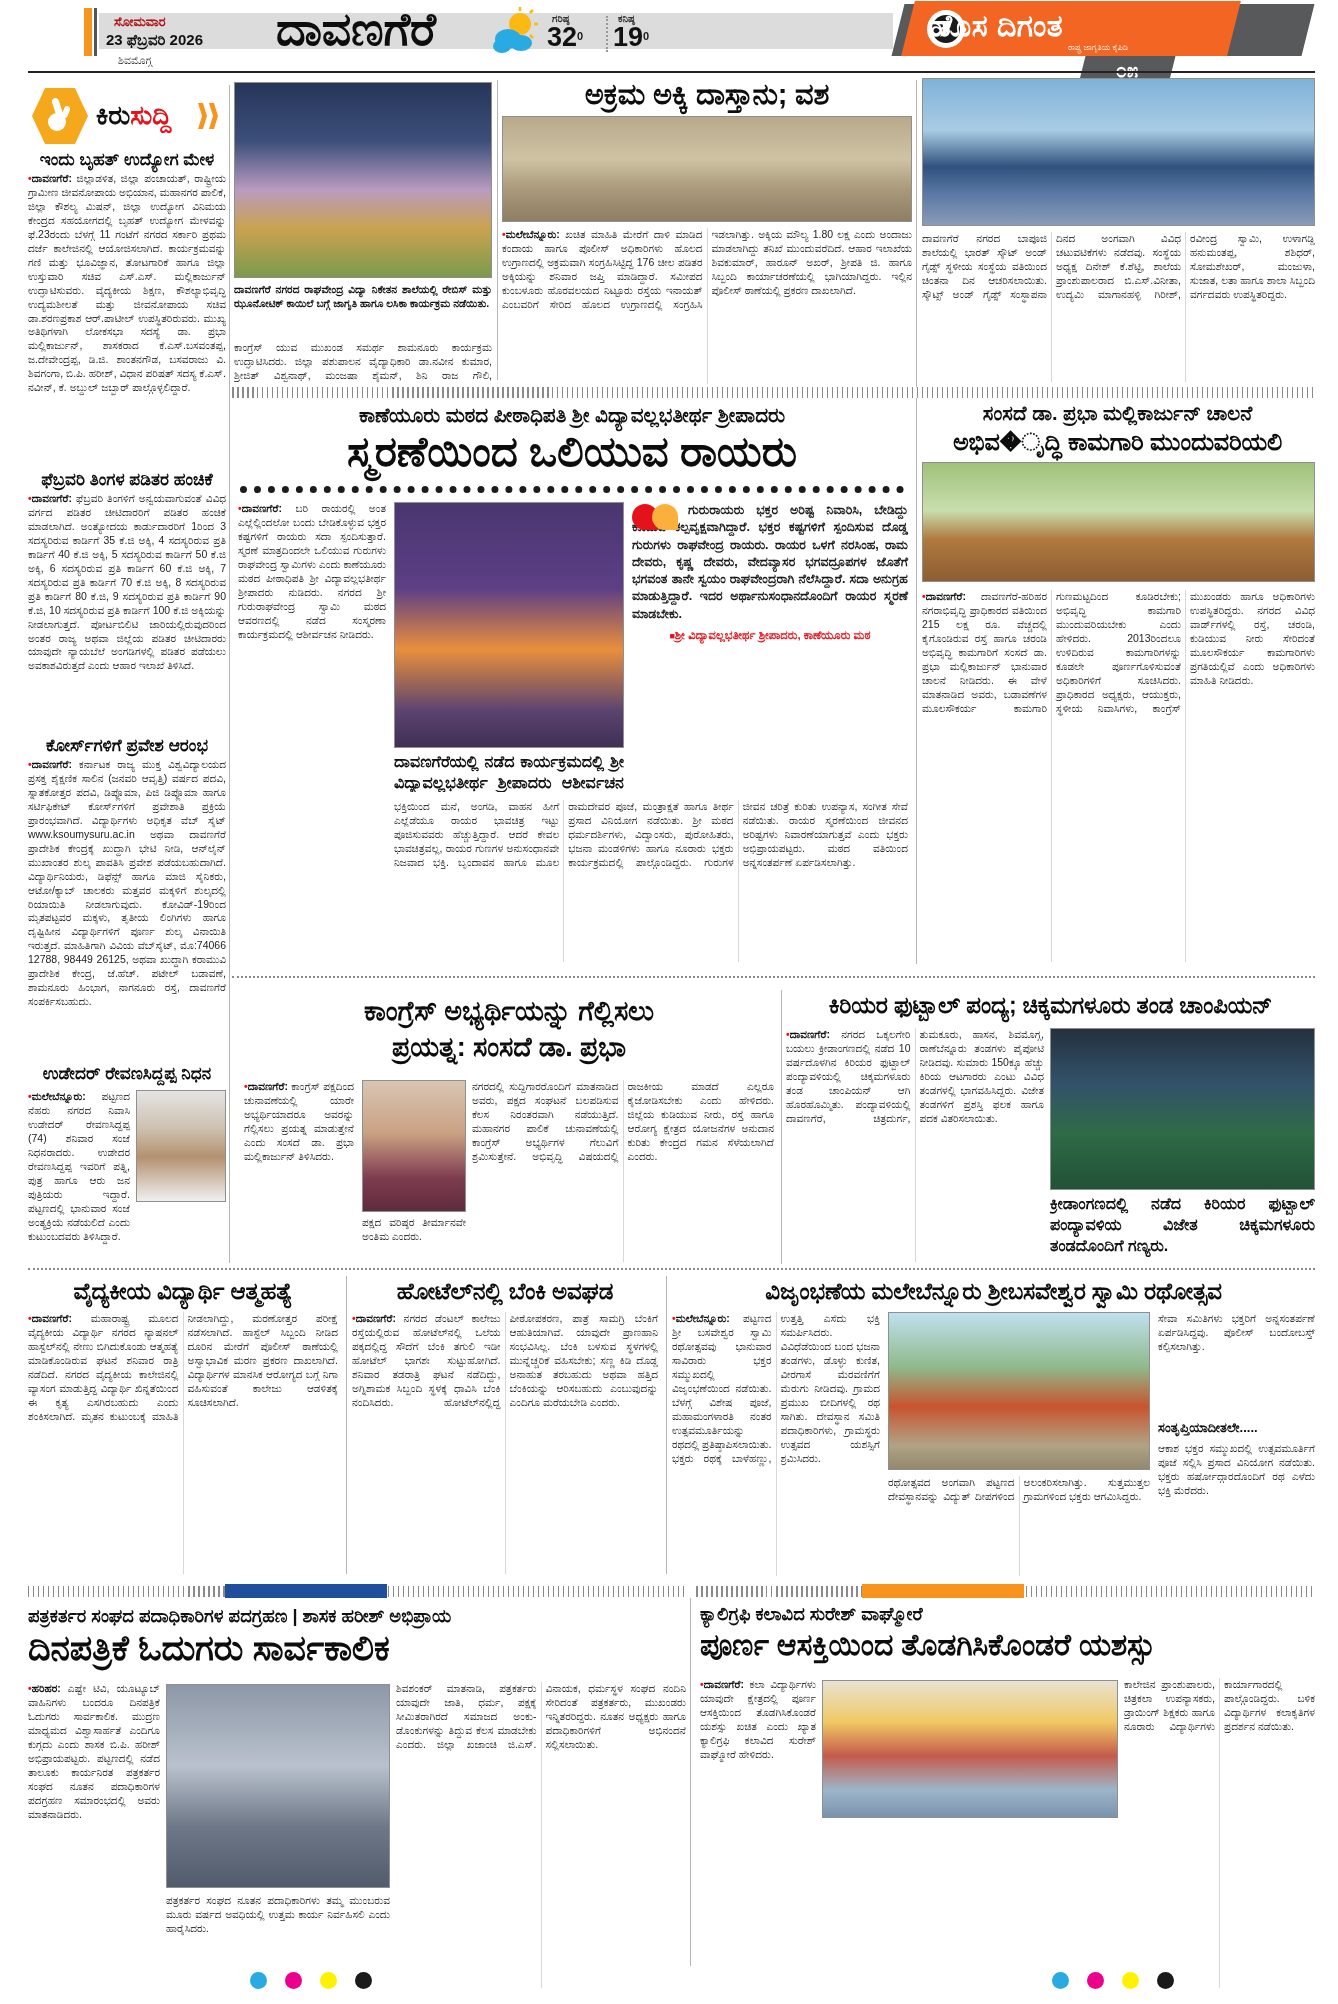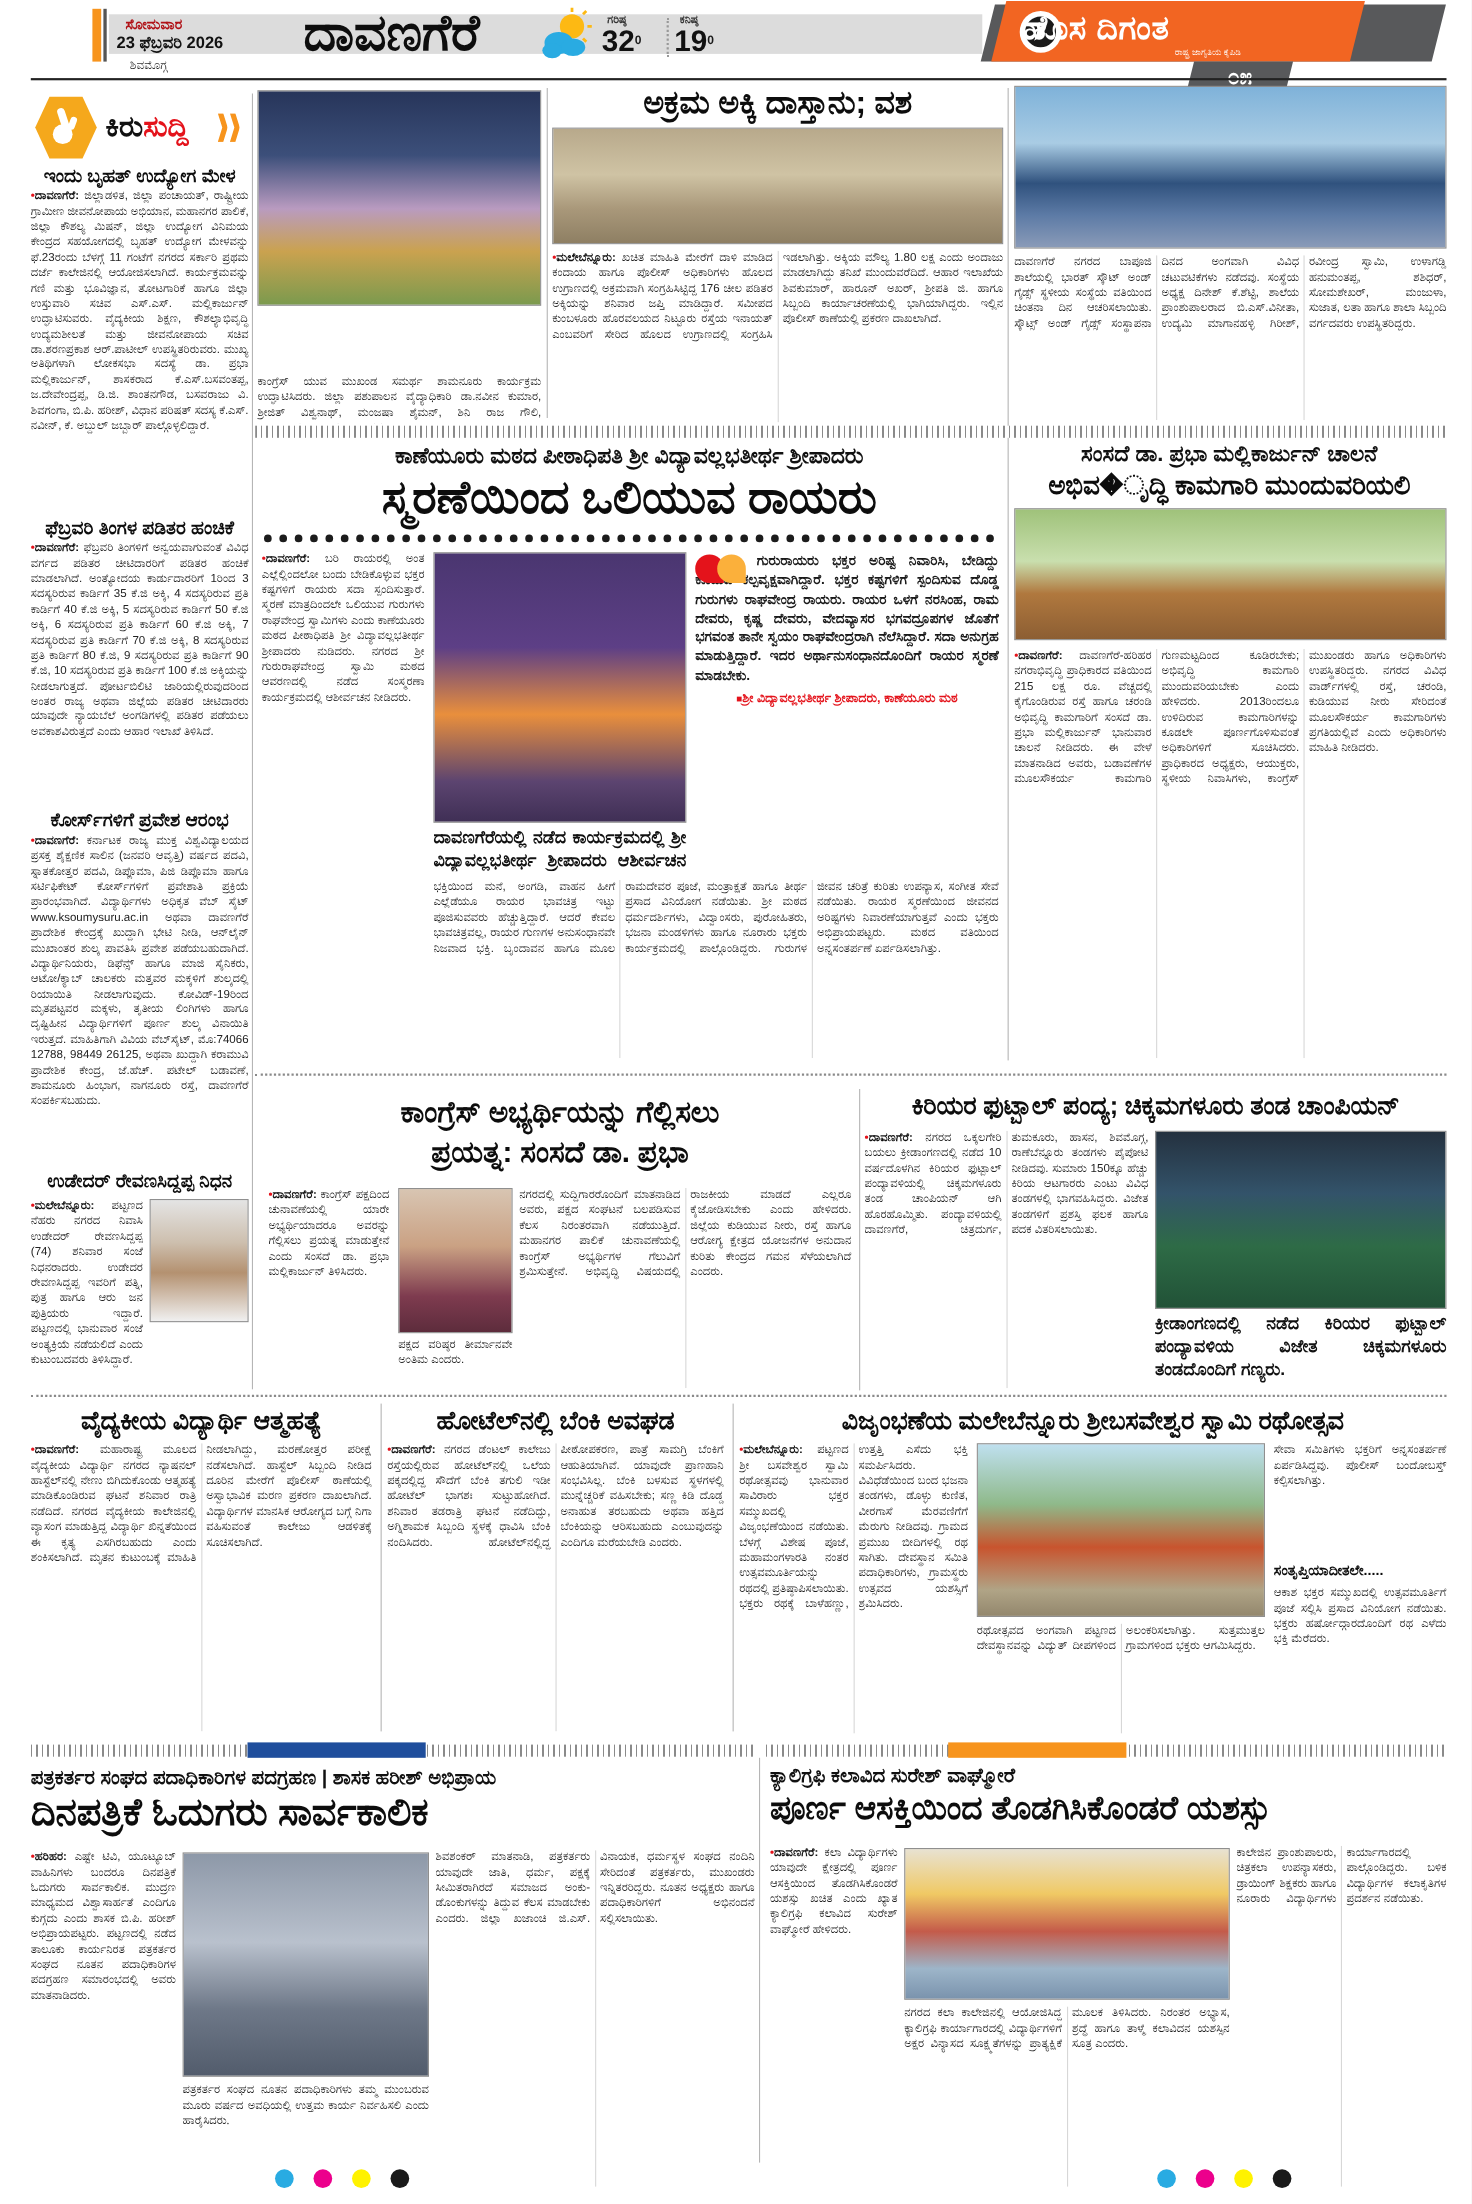--- a/index.html
+++ b/index.html
@@ -138,20 +138,21 @@
     <span class="dl">ದಾವಣಗೆರೆ:</span> <span>ಕರ್ನಾಟಕ ರಾಜ್ಯ ಮುಕ್ತ ವಿಶ್ವವಿದ್ಯಾಲಯದ ಪ್ರಸಕ್ತ ಶೈಕ್ಷಣಿಕ ಸಾಲಿನ (ಜನವರಿ ಆವೃತ್ತಿ) ವರ್ಷದ ಪದವಿ, ಸ್ನಾತಕೋತ್ತರ ಪದವಿ, ಡಿಪ್ಲೊಮಾ, ಪಿಜಿ ಡಿಪ್ಲೊಮಾ ಹಾಗೂ ಸರ್ಟಿಫಿಕೇಟ್ ಕೋರ್ಸ್‌ಗಳಿಗೆ ಪ್ರವೇಶಾತಿ ಪ್ರಕ್ರಿಯೆ ಪ್ರಾರಂಭವಾಗಿದೆ. ವಿದ್ಯಾರ್ಥಿಗಳು ಅಧಿಕೃತ ವೆಬ್ ಸೈಟ್ www.ksoumysuru.ac.in ಅಥವಾ ದಾವಣಗೆರೆ ಪ್ರಾದೇಶಿಕ ಕೇಂದ್ರಕ್ಕೆ ಖುದ್ದಾಗಿ ಭೇಟಿ ನೀಡಿ, ಆನ್‌ಲೈನ್ ಮುಖಾಂತರ ಶುಲ್ಕ ಪಾವತಿಸಿ ಪ್ರವೇಶ ಪಡೆಯಬಹುದಾಗಿದೆ. ವಿದ್ಯಾರ್ಥಿನಿಯರು, ಡಿಫೆನ್ಸ್ ಹಾಗೂ ಮಾಜಿ ಸೈನಿಕರು, ಆಟೋ/ಕ್ಯಾಬ್ ಚಾಲಕರು ಮತ್ತವರ ಮಕ್ಕಳಿಗೆ ಶುಲ್ಕದಲ್ಲಿ ರಿಯಾಯಿತಿ ನೀಡಲಾಗುವುದು. ಕೋವಿಡ್-19ರಿಂದ ಮೃತಪಟ್ಟವರ ಮಕ್ಕಳು, ತೃತೀಯ ಲಿಂಗಿಗಳು ಹಾಗೂ ದೃಷ್ಟಿಹೀನ ವಿದ್ಯಾರ್ಥಿಗಳಿಗೆ ಪೂರ್ಣ ಶುಲ್ಕ ವಿನಾಯಿತಿ ಇರುತ್ತದೆ. ಮಾಹಿತಿಗಾಗಿ ವಿವಿಯ ವೆಬ್‌ಸೈಟ್, ಮೊ:74066 12788, 98449 26125, ಅಥವಾ ಖುದ್ದಾಗಿ ಕರಾಮುವಿ ಪ್ರಾದೇಶಿಕ ಕೇಂದ್ರ, ಜೆ.ಹೆಚ್. ಪಟೇಲ್ ಬಡಾವಣೆ, ಶಾಮನೂರು ಹಿಂಭಾಗ, ನಾಗನೂರು ರಸ್ತೆ, ದಾವಣಗೆರೆ ಸಂಪರ್ಕಿಸಬಹುದು.</span>
   </div>
 
   <div class="a brief-hl" style="left:28px;top:1064px;width:198px;">ಉಡೇದರ್ ರೇವಣಸಿದ್ದಪ್ಪ ನಿಧನ</div>
   <div class="a photo ph-man" style="left:136px;top:1090px;width:90px;height:112px;"></div>
   <div class="a body" style="left:28px;top:1090px;width:102px;height:168px;">
     <span class="dl">ಮಲೇಬೆನ್ನೂರು:</span> <span>ಪಟ್ಟಣದ ನೆಹರು ನಗರದ ನಿವಾಸಿ ಉಡೇದರ್ ರೇವಣಸಿದ್ದಪ್ಪ (74) ಶನಿವಾರ ಸಂಜೆ ನಿಧನರಾದರು. ಉಡೇದರ ರೇವಣಸಿದ್ದಪ್ಪ ಇವರಿಗೆ ಪತ್ನಿ, ಪುತ್ರ ಹಾಗೂ ಆರು ಜನ ಪುತ್ರಿಯರು ಇದ್ದಾರೆ. ಪಟ್ಟಣದಲ್ಲಿ ಭಾನುವಾರ ಸಂಜೆ ಅಂತ್ಯಕ್ರಿಯೆ ನಡೆಯಲಿದೆ ಎಂದು ಕುಟುಂಬದವರು ತಿಳಿಸಿದ್ದಾರೆ.</span>
   </div>
 
   <div class="a photo ph-crowd ph-tx" style="left:234px;top:82px;width:258px;height:196px;"></div>
+  <div class="a caption" style="left:234px;top:283px;width:258px;height:56px;font-size:10.5px;">ದಾವಣಗೆರೆ ನಗರದ ರಾಘವೇಂದ್ರ ವಿದ್ಯಾ ನಿಕೇತನ ಶಾಲೆಯಲ್ಲಿ ರೇಬಿಸ್ ಮತ್ತು ಝೂನೋಟಿಕ್ ಕಾಯಿಲೆ ಬಗ್ಗೆ ಜಾಗೃತಿ ಹಾಗೂ ಲಸಿಕಾ ಕಾರ್ಯಕ್ರಮ ನಡೆಯಿತು.</div>
   <div class="a body" style="left:234px;top:341px;width:258px;height:44px;">ಕಾಂಗ್ರೆಸ್ ಯುವ ಮುಖಂಡ ಸಮರ್ಥ ಶಾಮನೂರು ಕಾರ್ಯಕ್ರಮ ಉದ್ಘಾಟಿಸಿದರು. ಜಿಲ್ಲಾ ಪಶುಪಾಲನ ವೈದ್ಯಾಧಿಕಾರಿ ಡಾ.ನವೀನ ಕುಮಾರ, ಶ್ರೀಜಿತ್ ವಿಶ್ವನಾಥ್, ಮಂಜಷಾ ಶೈಮನ್, ಶಿನಿ ರಾಜ ಗೌಲಿ, ಎಂ.ಎಸ್.ಮಂಜುನಾಥ ಹಾಜರಿದ್ದರು.</div>
 
   <div class="a hl center" style="left:502px;top:78px;width:410px;font-size:29px;">ಅಕ್ರಮ ಅಕ್ಕಿ ದಾಸ್ತಾನು; ವಶ</div>
   <div class="a photo ph-warehouse ph-tx" style="left:502px;top:116px;width:410px;height:106px;"></div>
   <div class="a body cols2" style="left:502px;top:228px;width:410px;height:156px;">
     <span class="dl">ಮಲೇಬೆನ್ನೂರು:</span> <span>ಖಚಿತ ಮಾಹಿತಿ ಮೇರೆಗೆ ದಾಳಿ ಮಾಡಿದ ಕಂದಾಯ ಹಾಗೂ ಪೊಲೀಸ್ ಅಧಿಕಾರಿಗಳು ಹೊಲದ ಉಗ್ರಾಣದಲ್ಲಿ ಅಕ್ರಮವಾಗಿ ಸಂಗ್ರಹಿಸಿಟ್ಟಿದ್ದ 176 ಚೀಲ ಪಡಿತರ ಅಕ್ಕಿಯನ್ನು ಶನಿವಾರ ಜಪ್ತಿ ಮಾಡಿದ್ದಾರೆ. ಸಮೀಪದ ಕುಂಬಳೂರು ಹೊರವಲಯದ ನಿಟ್ಟೂರು ರಸ್ತೆಯ ಇನಾಯತ್ ಎಂಬವರಿಗೆ ಸೇರಿದ ಹೊಲದ ಉಗ್ರಾಣದಲ್ಲಿ ಸಂಗ್ರಹಿಸಿ ಇಡಲಾಗಿತ್ತು. ಅಕ್ಕಿಯ ಮೌಲ್ಯ 1.80 ಲಕ್ಷ ಎಂದು ಅಂದಾಜು ಮಾಡಲಾಗಿದ್ದು ತನಿಖೆ ಮುಂದುವರೆದಿದೆ. ಆಹಾರ ಇಲಾಖೆಯ ಶಿವಕುಮಾರ್, ಹಾರೂನ್ ಅಖರ್, ಶ್ರೀಪತಿ ಜಿ. ಹಾಗೂ ಸಿಬ್ಬಂದಿ ಕಾರ್ಯಾಚರಣೆಯಲ್ಲಿ ಭಾಗಿಯಾಗಿದ್ದರು. ಇಲ್ಲಿನ ಪೊಲೀಸ್ ಠಾಣೆಯಲ್ಲಿ ಪ್ರಕರಣ ದಾಖಲಾಗಿದೆ.</span>
   </div>
 
   <div class="a photo ph-scout ph-tx" style="left:922px;top:78px;width:393px;height:148px;"></div>
   <div class="a body cols3" style="left:922px;top:232px;width:393px;height:150px;">ದಾವಣಗೆರೆ ನಗರದ ಬಾಪೂಜಿ ಶಾಲೆಯಲ್ಲಿ ಭಾರತ್ ಸ್ಕೌಟ್ ಅಂಡ್ ಗೈಡ್ಸ್ ಸ್ಥಳೀಯ ಸಂಸ್ಥೆಯ ವತಿಯಿಂದ ಚಿಂತನಾ ದಿನ ಆಚರಿಸಲಾಯಿತು. ಸ್ಕೌಟ್ಸ್ ಅಂಡ್ ಗೈಡ್ಸ್ ಸಂಸ್ಥಾಪನಾ ದಿನದ ಅಂಗವಾಗಿ ವಿವಿಧ ಚಟುವಟಿಕೆಗಳು ನಡೆದವು. ಸಂಸ್ಥೆಯ ಅಧ್ಯಕ್ಷ ದಿನೇಶ್ ಕೆ.ಶೆಟ್ಟಿ, ಶಾಲೆಯ ಪ್ರಾಂಶುಪಾಲರಾದ ಬಿ.ಎಸ್.ವಿನೀತಾ, ಉದ್ಯಮಿ ಮಾಗಾನಹಳ್ಳಿ ಗಿರೀಶ್, ರವೀಂದ್ರ ಸ್ವಾಮಿ, ಉಳಾಗಡ್ಡಿ ಹನುಮಂತಪ್ಪ, ಶಶಿಧರ್, ಸೋಮಶೇಖರ್, ಮಂಜುಳಾ, ಸುಜಾತ, ಲತಾ ಹಾಗೂ ಶಾಲಾ ಸಿಬ್ಬಂದಿ ವರ್ಗದವರು ಉಪಸ್ಥಿತರಿದ್ದರು.</div>
@@ -237,21 +238,20 @@
   <div class="a photo ph-press ph-tx" style="left:166px;top:1684px;width:224px;height:204px;"></div>
   <div class="a body" style="left:166px;top:1894px;width:224px;height:94px;font-family:Liberation Serif, serif;">ಪತ್ರಕರ್ತರ ಸಂಘದ ನೂತನ ಪದಾಧಿಕಾರಿಗಳು ತಮ್ಮ ಮುಂಬರುವ ಮೂರು ವರ್ಷದ ಅವಧಿಯಲ್ಲಿ ಉತ್ತಮ ಕಾರ್ಯ ನಿರ್ವಹಿಸಲಿ ಎಂದು ಹಾರೈಸಿದರು.</div>
   <div class="a body cols2" style="left:396px;top:1682px;width:290px;height:306px;">ಶಿವಶಂಕರ್ ಮಾತನಾಡಿ, ಪತ್ರಕರ್ತರು ಯಾವುದೇ ಜಾತಿ, ಧರ್ಮ, ಪಕ್ಷಕ್ಕೆ ಸೀಮಿತರಾಗಿರದೆ ಸಮಾಜದ ಅಂಕು-ಡೊಂಕುಗಳನ್ನು ತಿದ್ದುವ ಕೆಲಸ ಮಾಡಬೇಕು ಎಂದರು. ಜಿಲ್ಲಾ ಖಜಾಂಚಿ ಜಿ.ಎಸ್. ವಿನಾಯಕ, ಧರ್ಮಸ್ಥಳ ಸಂಘದ ನಂದಿನಿ ಸೇರಿದಂತೆ ಪತ್ರಕರ್ತರು, ಮುಖಂಡರು ಇನ್ನಿತರರಿದ್ದರು. ನೂತನ ಅಧ್ಯಕ್ಷರು ಹಾಗೂ ಪದಾಧಿಕಾರಿಗಳಿಗೆ ಅಭಿನಂದನೆ ಸಲ್ಲಿಸಲಾಯಿತು.</div>
 
   <div class="a kicker" style="left:700px;top:1604px;width:615px;font-size:18px;">ಕ್ಯಾಲಿಗ್ರಫಿ ಕಲಾವಿದ ಸುರೇಶ್ ವಾಘ್ಮೋರೆ</div>
   <div class="a hl" style="left:700px;top:1628px;width:615px;font-size:30px;">ಪೂರ್ಣ ಆಸಕ್ತಿಯಿಂದ ತೊಡಗಿಸಿಕೊಂಡರೆ ಯಶಸ್ಸು</div>
   <div class="a body" style="left:700px;top:1678px;width:116px;height:310px;">
     <span class="dl">ದಾವಣಗೆರೆ:</span> <span>ಕಲಾ ವಿದ್ಯಾರ್ಥಿಗಳು ಯಾವುದೇ ಕ್ಷೇತ್ರದಲ್ಲಿ ಪೂರ್ಣ ಆಸಕ್ತಿಯಿಂದ ತೊಡಗಿಸಿಕೊಂಡರೆ ಯಶಸ್ಸು ಖಚಿತ ಎಂದು ಖ್ಯಾತ ಕ್ಯಾಲಿಗ್ರಫಿ ಕಲಾವಿದ ಸುರೇಶ್ ವಾಘ್ಮೋರೆ ಹೇಳಿದರು.</span>
   </div>
   <div class="a photo ph-art ph-tx" style="left:822px;top:1680px;width:296px;height:138px;"></div>
-  <div class="a body cols2" style="left:822px;top:1824px;width:296px;height:164px;">ನಗರದ ಕಲಾ ಕಾಲೇಜಿನಲ್ಲಿ ಆಯೋಜಿಸಿದ್ದ ಕ್ಯಾಲಿಗ್ರಫಿ ಕಾರ್ಯಾಗಾರದಲ್ಲಿ ವಿದ್ಯಾರ್ಥಿಗಳಿಗೆ ಅಕ್ಷರ ವಿನ್ಯಾಸದ ಸೂಕ್ಷ್ಮತೆಗಳನ್ನು ಪ್ರಾತ್ಯಕ್ಷಿಕೆ ಮೂಲಕ ತಿಳಿಸಿದರು. ನಿರಂತರ ಅಭ್ಯಾಸ, ಶ್ರದ್ಧೆ ಹಾಗೂ ತಾಳ್ಮೆ ಕಲಾವಿದನ ಯಶಸ್ಸಿನ ಸೂತ್ರ ಎಂದರು.</div>
   <div class="a body cols2" style="left:1124px;top:1678px;width:191px;height:310px;">ಕಾಲೇಜಿನ ಪ್ರಾಂಶುಪಾಲರು, ಚಿತ್ರಕಲಾ ಉಪನ್ಯಾಸಕರು, ಡ್ರಾಯಿಂಗ್ ಶಿಕ್ಷಕರು ಹಾಗೂ ನೂರಾರು ವಿದ್ಯಾರ್ಥಿಗಳು ಕಾರ್ಯಾಗಾರದಲ್ಲಿ ಪಾಲ್ಗೊಂಡಿದ್ದರು. ಬಳಿಕ ವಿದ್ಯಾರ್ಥಿಗಳ ಕಲಾಕೃತಿಗಳ ಪ್ರದರ್ಶನ ನಡೆಯಿತು.</div>
 
   <div class="a dotcmyk" style="left:250px;top:1972px;">
     <span style="background:#29abe2;"></span><span style="background:#ec008c;"></span><span style="background:#fff200;"></span><span style="background:#1a1a1a;"></span>
   </div>
   <div class="a dotcmyk" style="left:1052px;top:1972px;">
     <span style="background:#29abe2;"></span><span style="background:#ec008c;"></span><span style="background:#fff200;"></span><span style="background:#1a1a1a;"></span>
   </div>
 
 </div>

